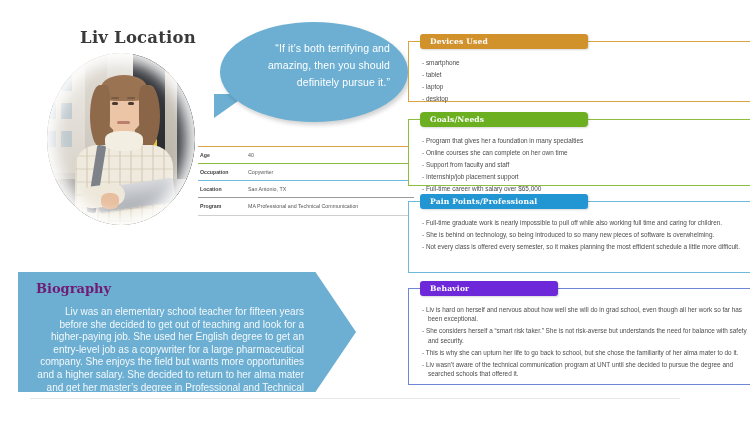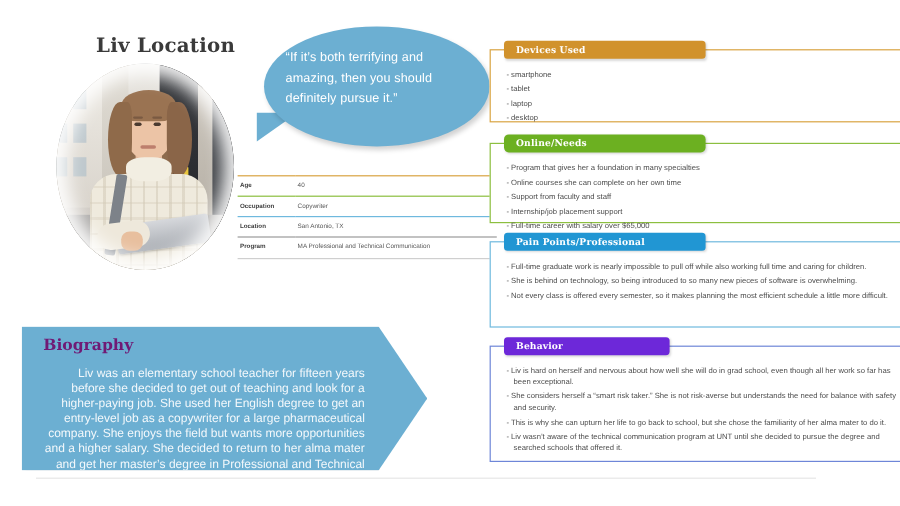--- a/index.html
+++ b/index.html
@@ -193,21 +193,21 @@
     left: 0px;
     top: 72px;
     width: 0; height: 0;
     border-top: 24px solid #6cafd2;
     border-right: 34px solid transparent;
   }
   .bubble-text {
     position: absolute;
     left: 24px; top: 18px;
     width: 152px;
-    text-align: left;
+    text-align: right;
     color: #ffffff;
     font-size: 10.5px;
     line-height: 17px;
     letter-spacing: .1px;
   }
 
   
   .attr-table {
     position: absolute;
     left: 198px;
@@ -432,21 +432,21 @@
         <li>- smartphone</li>
         <li>- tablet</li>
         <li>- laptop</li>
         <li>- desktop</li>
       </ul>
     </div>
   </div>
 
   <div class="panel" id="panel-goals">
     <div class="panel-box"></div>
-    <div class="panel-hd">Online/Needs</div>
+    <div class="panel-hd">Goals/Needs</div>
     <div class="panel-body">
       <ul>
         <li>- Program that gives her a foundation in many specialties</li>
         <li>- Online courses she can complete on her own time</li>
         <li>- Support from faculty and staff</li>
         <li>- Internship/job placement support</li>
         <li>- Full-time career with salary over $65,000</li>
       </ul>
     </div>
   </div>

